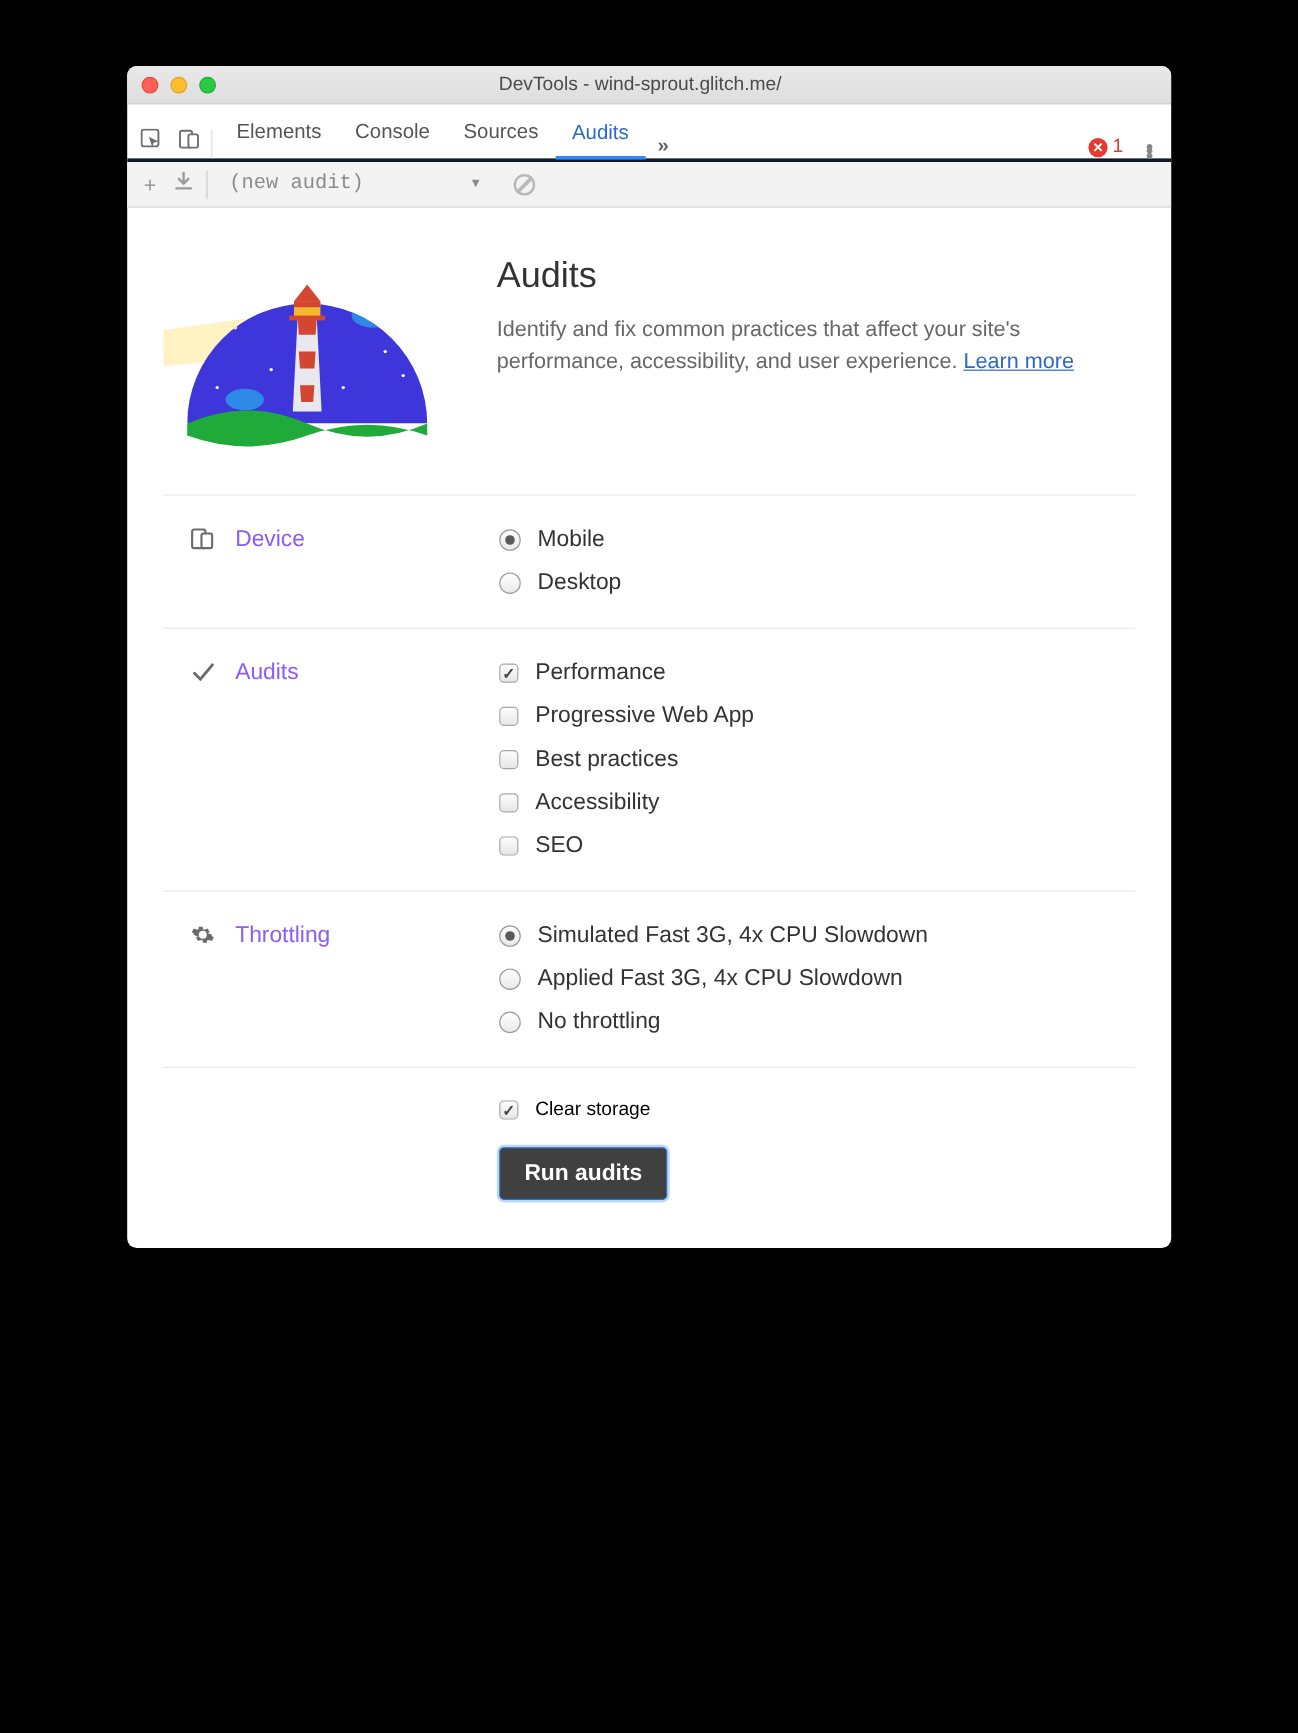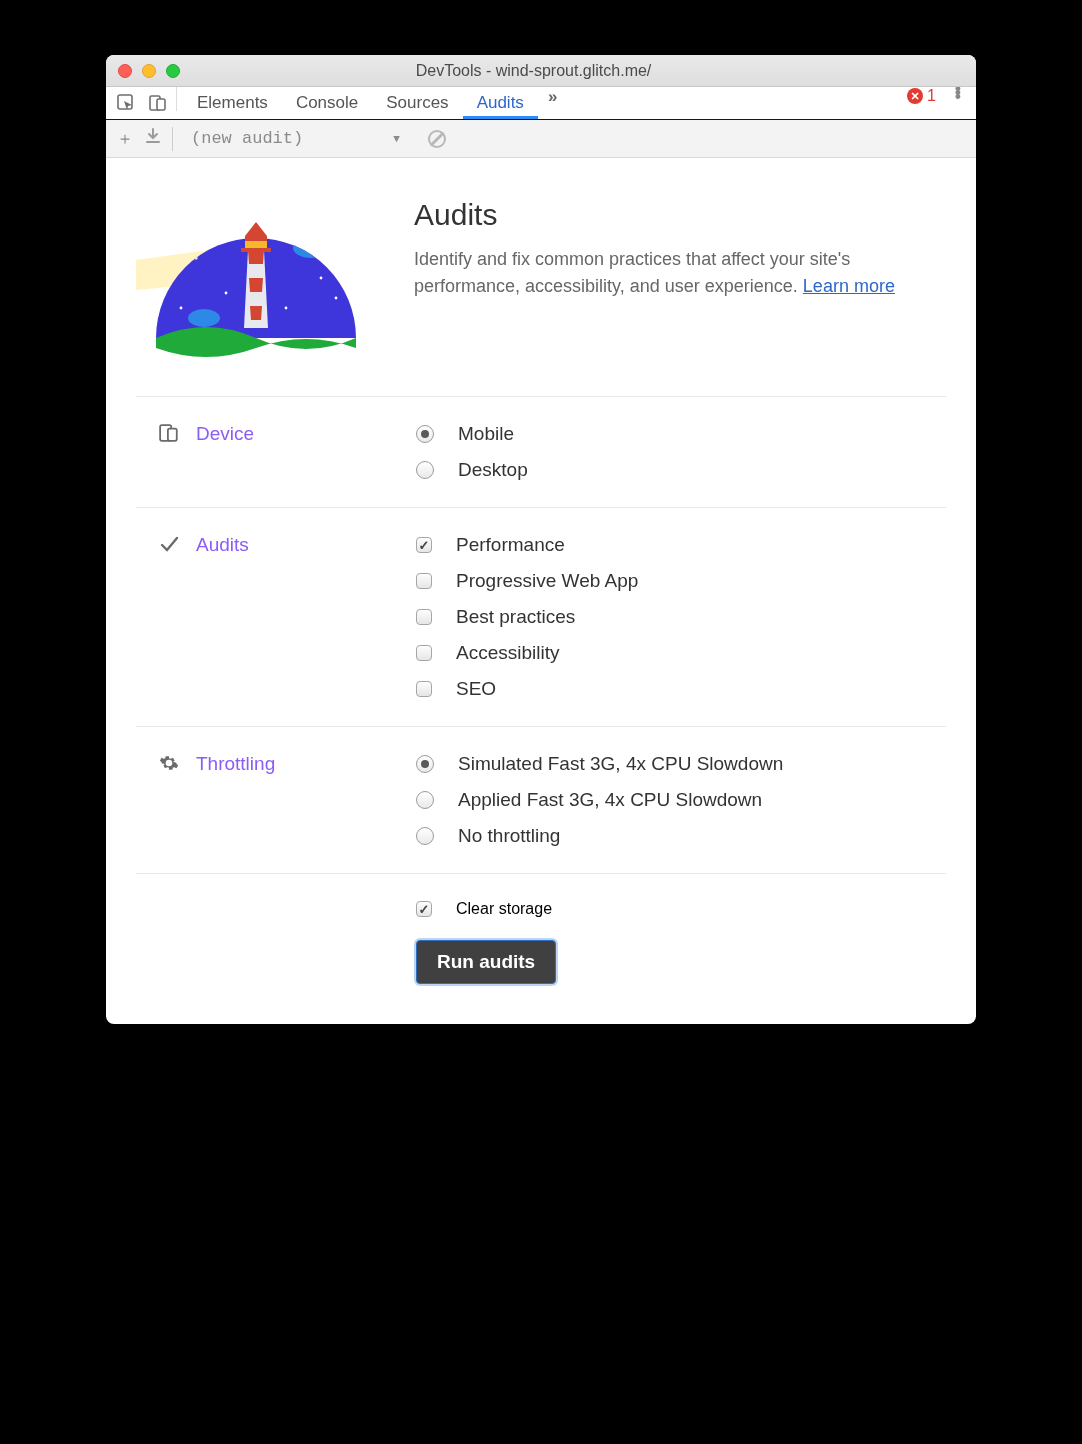--- a/index.html
+++ b/index.html
@@ -41,24 +41,24 @@
   .title-text {
     position: absolute;
     left: 0; right: 15px;
     text-align: center;
     font-size: 16px;
     color: #4b4b4b;
     pointer-events: none;
   }
   
   .tabstrip {
-    height: 33px;
-    border-bottom: 1px solid #0f172a;
-    display: flex;
-    align-items: flex-start;
+    height: 48px;
+    border-bottom: 3px solid #0f172a;
+    display: flex;
+    align-items: flex-end;
     padding: 0 4px;
     font-size: 17px;
     color: #555;
   }
   .tabstrip .icon-btn {
     width: 32px; height: 32px;
     display: flex; align-items: center; justify-content: center;
     color: #6f6f6f;
   }
   .vdiv { width: 1px; height: 24px; background: #ddd; margin: 0 6px 0 2px; }
@@ -111,21 +111,21 @@
   .section { display: flex; padding: 26px 0; border-bottom: 1px solid #e8e8e8; }
   .section:last-of-type { border-bottom: none; }
   .section .label-col {
     width: 280px; flex-shrink: 0;
     display: flex; align-items: flex-start; gap: 16px;
     font-size: 19px; color: #8b5cf6;
     padding-left: 22px;
   }
   .section .label-col .ico { width: 22px; color: #6b6b6b; display: flex; align-items: center; justify-content: center; }
   .section .opts { flex: 1; display: flex; flex-direction: column; gap: 14px; font-size: 19px; color: #333; }
-  .opt { display: flex; align-items: center; gap: 24px; cursor: pointer; }
+  .opt { display: flex; align-items: center; gap: 14px; cursor: pointer; }
   .radio {
     width: 18px; height: 18px; border-radius: 50%; border: 1px solid #9b9b9b;
     background: linear-gradient(#fff,#e9e9e9);
     display: flex; align-items: center; justify-content: center; flex-shrink: 0;
   }
   .radio.checked::after { content: ''; width: 8px; height: 8px; background: #5a5a5a; border-radius: 50%; }
   .cbx {
     width: 16px; height: 16px; border-radius: 4px; border: 1px solid #a6a6a6;
     background: linear-gradient(#fdfdfd,#e6e6e6); flex-shrink: 0;
     display: flex; align-items: center; justify-content: center;

